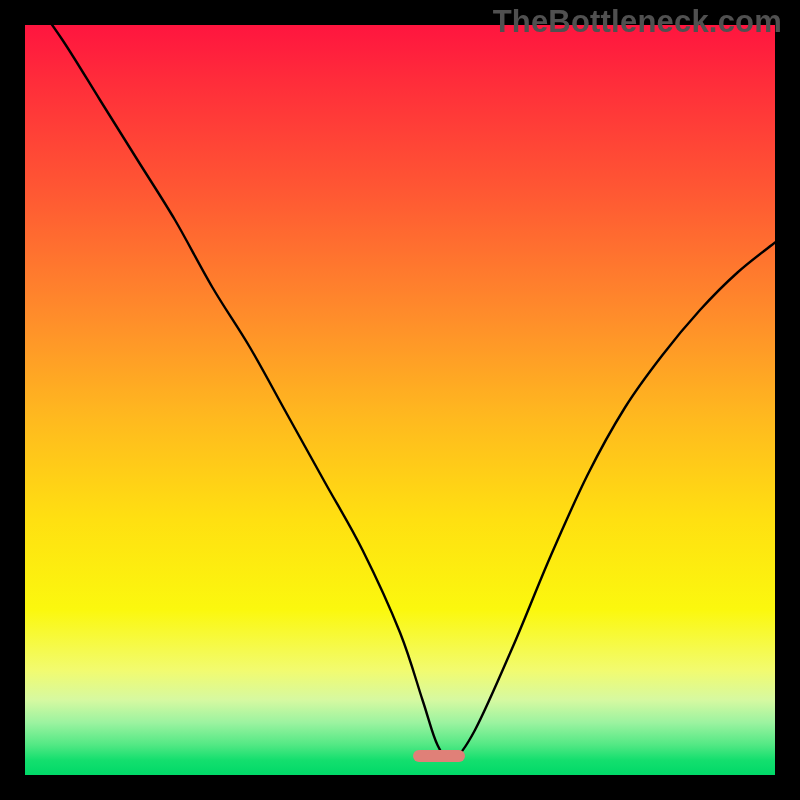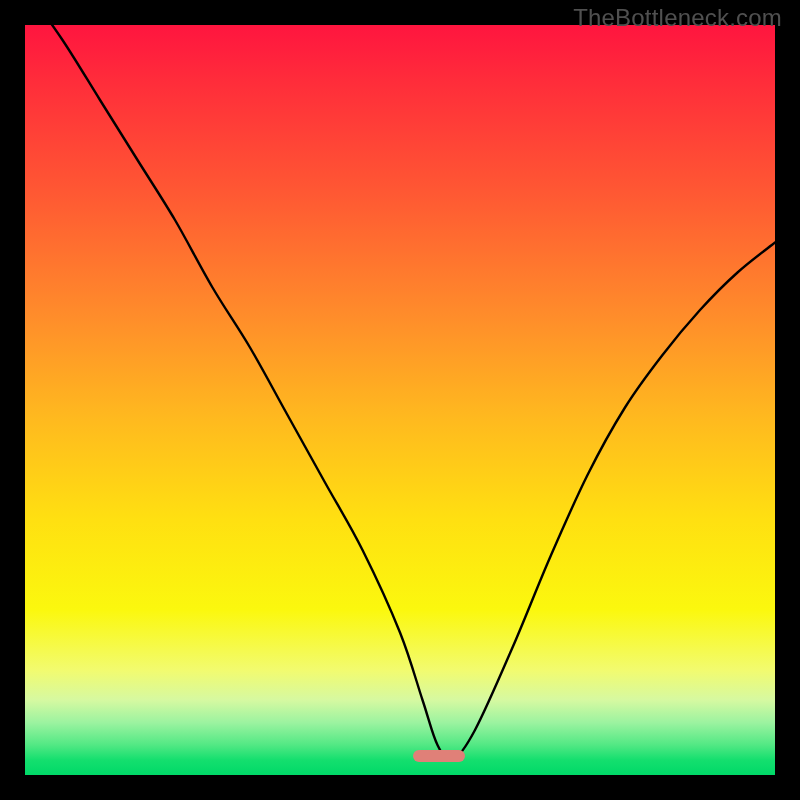--- a/index.html
+++ b/index.html
@@ -15,22 +15,22 @@
     position: relative;
     width: 800px;
     height: 800px;
     background: #000000;
   }
   .watermark {
     position: absolute;
     top: 4px;
     right: 18px;
     color: #505050;
-    font-size: 24px;
-    font-weight: 400;
+    font-size: 31px;
+    font-weight: 700;
     letter-spacing: 0.2px;
     z-index: 10;
   }
   .plot-area {
     position: absolute;
     left: 25px;
     top: 25px;
     width: 750px;
     height: 750px;
     overflow: hidden;

